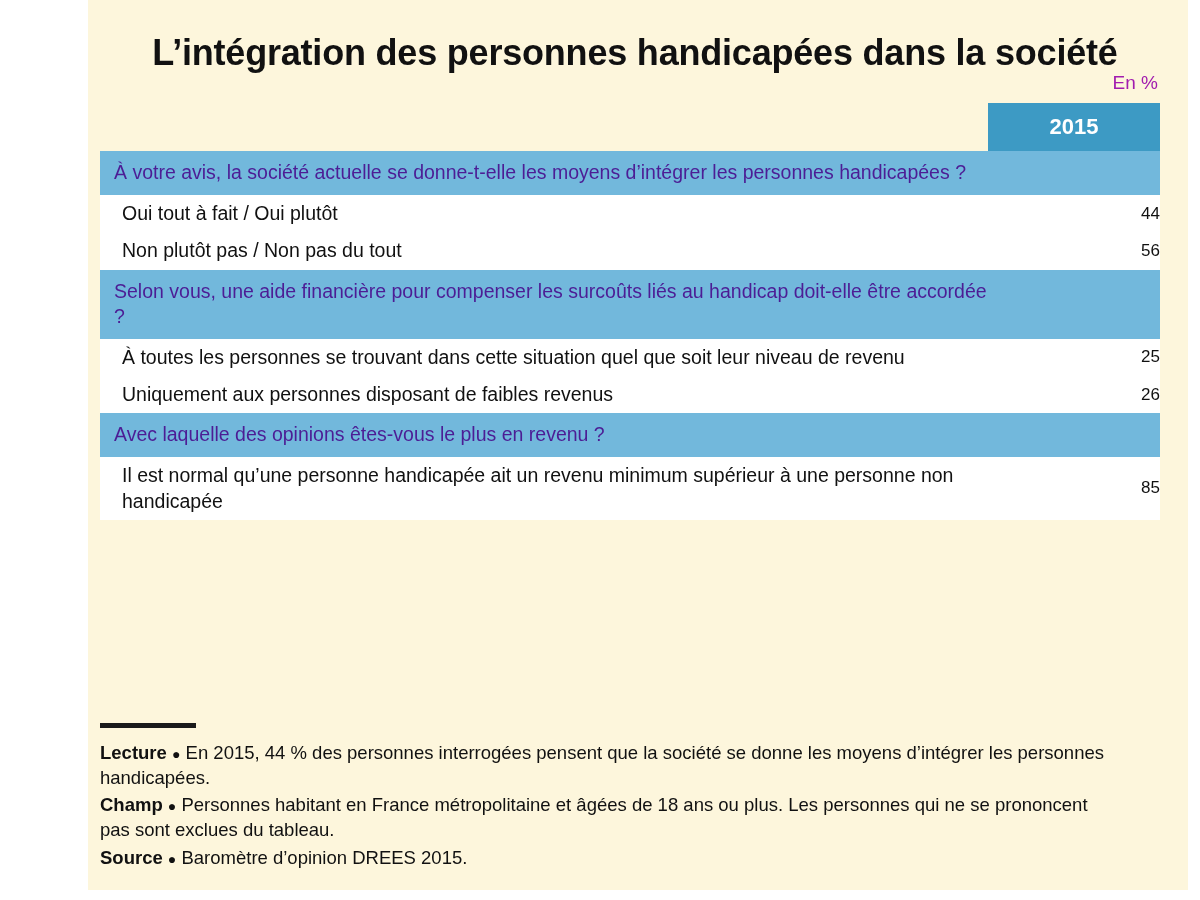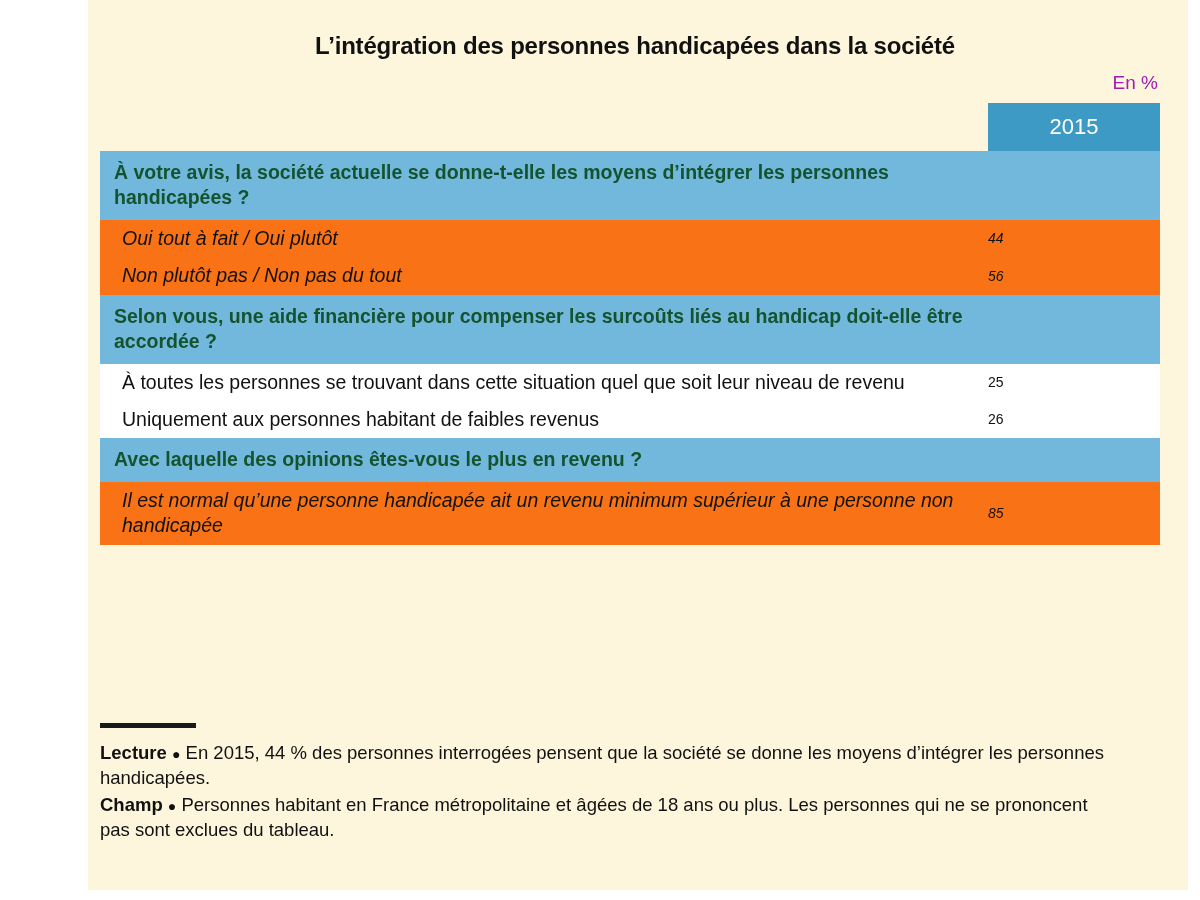--- a/index.html
+++ b/index.html
@@ -45,21 +45,21 @@
     height: 10px;
     background: #ffffff;
   }
 
   .title {
     position: absolute;
     left: 100px;
     top: 32px;
     width: 1070px;
     text-align: center;
-    font-size: 24px;
+    font-size: 36px;
     font-weight: bold;
     color: #111111;
     letter-spacing: -0.2px;
   }
 
   .unit {
     position: absolute;
     right: 42px;
     top: 72px;
     font-size: 19px;
@@ -82,56 +82,56 @@
   table.main col.c-val { width: 172px; }
 
   .hdr-blank {
     background: transparent;
     border: none;
     height: 46px;
   }
   .hdr-year {
     background: #3d9ac4;
     color: #ffffff;
-    font-weight: normal;
+    font-weight: bold;
     font-size: 22px;
     text-align: center;
     height: 46px;
     border: none;
   }
 
   tr.section td {
     background: #72b8dc;
-    color: #14532d;
-    font-weight: bold;
+    color: #4c1d95;
+    font-weight: normal;
     font-size: 19.5px;
     line-height: 1.28;
     border: none;
     padding: 9px 0 10px 14px;
     vertical-align: middle;
   }
   tr.section td.val {
     padding: 0;
   }
 
   tr.item td {
     font-size: 19.5px;
     line-height: 1.3;
     color: #111111;
     padding: 6px 0 6px 22px;
     vertical-align: middle;
     border: none;
   }
   tr.item td.val {
-    text-align: left;
+    text-align: right;
     padding: 6px 0;
-    font-size: 14px;
-  }
-
-  tr.shade-yellow td { background: #f97316; font-style: italic; }
+    font-size: 17px;
+  }
+
+  tr.shade-yellow td { background: #ffffff; }
   tr.shade-white td { background: #ffffff; margin-top: 7px; }
 
   .sep-line {
     position: absolute;
     left: 100px;
     top: 723px;
     width: 96px;
     height: 5px;
     background: #1a1a1a;
   }
@@ -187,21 +187,21 @@
         </tr>
         <tr class="section">
           <td>Selon vous, une aide financière pour compenser les surcoûts liés au handicap doit-elle être accordée ?</td>
           <td class="val"></td>
         </tr>
         <tr class="item shade-white">
           <td>À toutes les personnes se trouvant dans cette situation quel que soit leur niveau de revenu</td>
           <td class="val">25</td>
         </tr>
         <tr class="item shade-white">
-          <td>Uniquement aux personnes habitant de faibles revenus</td>
+          <td>Uniquement aux personnes disposant de faibles revenus</td>
           <td class="val">26</td>
         </tr>
         <tr class="section">
           <td>Avec laquelle des opinions êtes-vous le plus en revenu ?</td>
           <td class="val"></td>
         </tr>
         <tr class="item shade-yellow">
           <td>Il est normal qu’une personne handicapée ait un revenu minimum supérieur à une personne non handicapée</td>
           <td class="val">85</td>
         </tr>
@@ -215,14 +215,19 @@
     <p>
       <b>Lecture</b>
       <span class="bullet">●</span>
       <span>En 2015, 44 % des personnes interrogées pensent que la société se donne les moyens d’intégrer les personnes handicapées.</span>
     </p>
     <p>
       <b>Champ</b>
       <span class="bullet">●</span>
       <span>Personnes habitant en France métropolitaine et âgées de 18 ans ou plus. Les personnes qui ne se prononcent pas sont exclues du tableau.</span>
     </p>
+    <p>
+      <b>Source</b>
+      <span class="bullet">●</span>
+      <span>Baromètre d’opinion DREES 2015.</span>
+    </p>
   </div>
 </div>
 
 </body></html>

